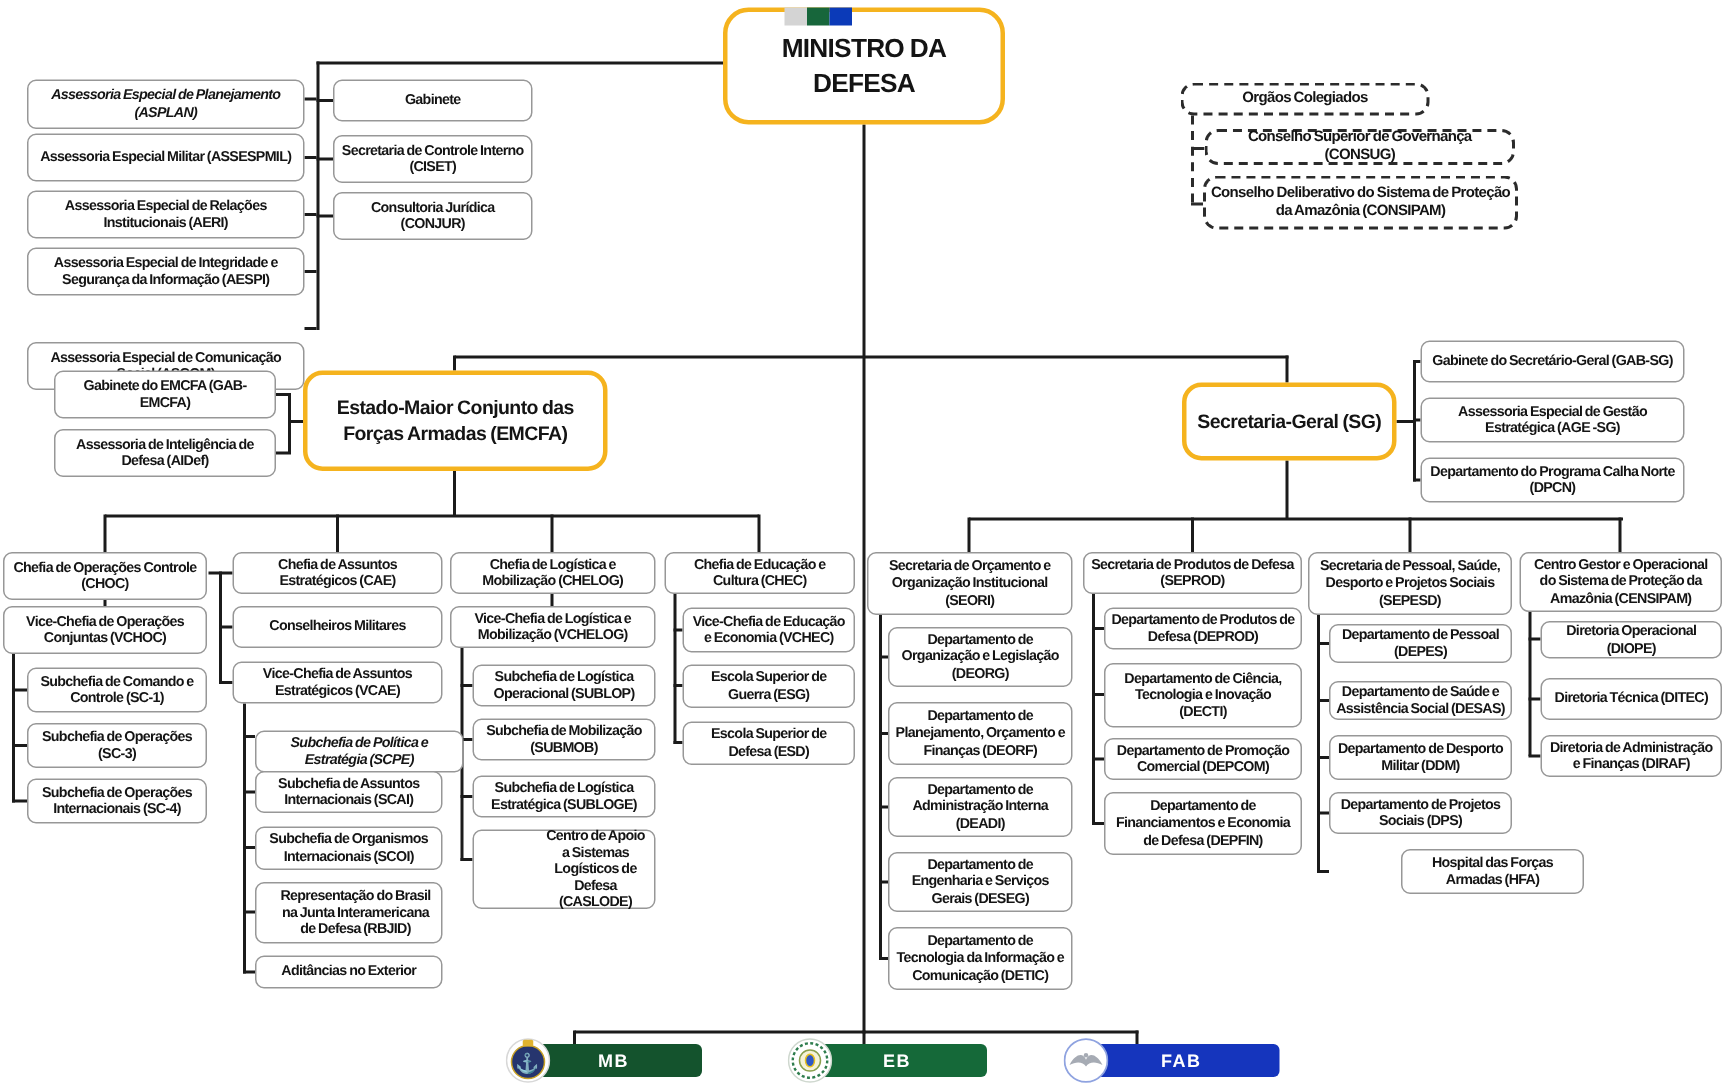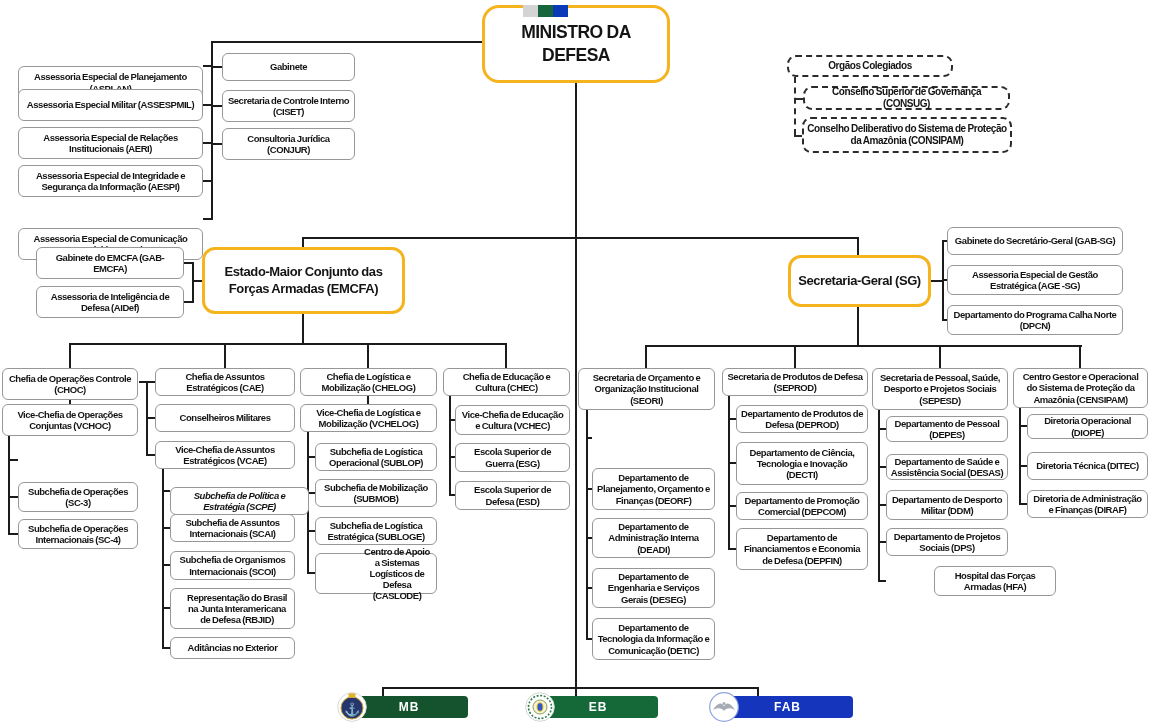--- a/index.html
+++ b/index.html
@@ -149,61 +149,63 @@
     <div class="line" style="width: 8px; height: 2px; left: 878px; top: 580px;"></div>
     <div class="line" style="width: 2px; height: 96px; left: 1019px; top: 408px;"></div>
     <div class="line" style="width: 8px; height: 2px; left: 1019px; top: 425px;"></div>
     <div class="line" style="width: 8px; height: 2px; left: 1019px; top: 465px;"></div>
     <div class="line" style="width: 8px; height: 2px; left: 1019px; top: 503px;"></div>
     <div class="line" style="width: 376px; height: 2px; left: 383px; top: 687px;"></div>
     <div class="line" style="width: 2px; height: 10px; left: 382px; top: 687px;"></div>
     <div class="line" style="width: 2px; height: 10px; left: 575px; top: 687px;"></div>
     <div class="line" style="width: 2px; height: 10px; left: 757px; top: 687px;"></div>
     <div class="node gold gold-lg" style="left: 482px; top: 5px; width: 188px; height: 78px;">MINISTRO DA DEFESA</div>
-    <div class="node" style="left: 18px; top: 66px; width: 185px; height: 33px;">Assessoria Especial de Planejamento (ASPLAN)</div>
+    <div class="node" style="left: 18px; top: 53px; width: 185px; height: 33px; font-style: italic;">Assessoria Especial de Planejamento (ASPLAN)</div>
     <div class="node" style="left: 18px; top: 89px; width: 185px; height: 32px;">Assessoria Especial Militar (ASSESPMIL)</div>
     <div class="node" style="left: 18px; top: 127px; width: 185px; height: 32px;">Assessoria Especial de Relações Institucionais (AERI)</div>
     <div class="node" style="left: 18px; top: 165px; width: 185px; height: 32px;">Assessoria Especial de Integridade e Segurança da Informação (AESPI)</div>
     <div class="node" style="left: 18px; top: 203px; width: 185px; height: 32px; margin-top: 25px;">Assessoria Especial de Comunicação Social (ASCOM)</div>
     <div class="node" style="left: 222px; top: 53px; width: 133px; height: 28px;">Gabinete</div>
     <div class="node" style="left: 222px; top: 90px; width: 133px; height: 32px;">Secretaria de Controle Interno (CISET)</div>
     <div class="node" style="left: 222px; top: 128px; width: 133px; height: 32px;">Consultoria Jurídica (CONJUR)</div>
     <div class="node dashed" style="left: 787px; top: 55px; width: 166px; height: 22px;">Orgãos Colegiados</div>
     <div class="node dashed" style="left: 803px; top: 86px; width: 207px; height: 24px;">Conselho Superior de Governança (CONSUG)</div>
     <div class="node dashed" style="left: 802px; top: 117px; width: 210px; height: 36px;">Conselho Deliberativo do Sistema de Proteção da Amazônia (CONSIPAM)</div>
     <div class="node" style="left: 36px; top: 247px; width: 148px; height: 32px;">Gabinete do EMCFA (GAB-EMCFA)</div>
     <div class="node" style="left: 36px; top: 286px; width: 148px; height: 32px;">Assessoria de Inteligência de Defesa (AIDef)</div>
     <div class="node gold gold-md" style="left: 202px; top: 247px; width: 203px; height: 67px;">Estado-Maior Conjunto das Forças Armadas (EMCFA)</div>
     <div class="node gold gold-md" style="left: 788px; top: 255px; width: 143px; height: 52px;">Secretaria-Geral (SG)</div>
     <div class="node" style="left: 947px; top: 227px; width: 176px; height: 28px;">Gabinete do Secretário-Geral (GAB-SG)</div>
     <div class="node" style="left: 947px; top: 265px; width: 176px; height: 30px;">Assessoria Especial de Gestão Estratégica (AGE -SG)</div>
     <div class="node" style="left: 947px; top: 305px; width: 176px; height: 30px;">Departamento do Programa Calha Norte (DPCN)</div>
     <div class="node" style="left: 2px; top: 368px; width: 136px; height: 32px;">Chefia de Operações Controle (CHOC)</div>
     <div class="node" style="left: 2px; top: 404px; width: 136px; height: 32px;">Vice-Chefia de Operações Conjuntas (VCHOC)</div>
+    <div class="node" style="left: 18px; top: 445px; width: 120px; height: 30px;">Subchefia de Comando e Controle (SC-1)</div>
     <div class="node" style="left: 18px; top: 482px; width: 120px; height: 30px;">Subchefia de Operações (SC-3)</div>
     <div class="node" style="left: 18px; top: 519px; width: 120px; height: 30px;">Subchefia de Operações Internacionais (SC-4)</div>
     <div class="node" style="left: 155px; top: 368px; width: 140px; height: 28px;">Chefia de Assuntos Estratégicos (CAE)</div>
     <div class="node" style="left: 155px; top: 404px; width: 140px; height: 28px;">Conselheiros Militares</div>
     <div class="node" style="left: 155px; top: 441px; width: 140px; height: 28px;">Vice-Chefia de Assuntos Estratégicos (VCAE)</div>
     <div class="node" style="left: 170px; top: 487px; width: 139px; height: 28px; font-style: italic;">Subchefia de Política e Estratégia (SCPE)</div>
     <div class="node" style="left: 170px; top: 514px; width: 125px; height: 28px;">Subchefia de Assuntos Internacionais (SCAI)</div>
     <div class="node" style="left: 170px; top: 551px; width: 125px; height: 29px;">Subchefia de Organismos Internacionais (SCOI)</div>
     <div class="node" style="left: 170px; top: 588px; width: 125px; height: 41px; padding-left: 12px;">Representação do Brasil na Junta Interamericana de Defesa (RBJID)</div>
     <div class="node" style="left: 170px; top: 637px; width: 125px; height: 22px;">Aditâncias no Exterior</div>
     <div class="node" style="left: 300px; top: 368px; width: 137px; height: 28px;">Chefia de Logística e Mobilização (CHELOG)</div>
     <div class="node" style="left: 300px; top: 404px; width: 137px; height: 28px;">Vice-Chefia de Logística e Mobilização (VCHELOG)</div>
     <div class="node" style="left: 315px; top: 443px; width: 122px; height: 28px;">Subchefia de Logística Operacional (SUBLOP)</div>
     <div class="node" style="left: 315px; top: 479px; width: 122px; height: 28px;">Subchefia de Mobilização (SUBMOB)</div>
     <div class="node" style="left: 315px; top: 517px; width: 122px; height: 28px;">Subchefia de Logística Estratégica (SUBLOGE)</div>
-    <div class="node" style="left: 315px; top: 553px; width: 122px; height: 41px; padding-left: 45px;">Centro de Apoio a Sistemas Logísticos de Defesa (CASLODE)</div>
+    <div class="node" style="left: 315px; top: 553px; width: 122px; height: 53px; padding-left: 45px;">Centro de Apoio a Sistemas Logísticos de Defesa (CASLODE)</div>
     <div class="node" style="left: 443px; top: 368px; width: 127px; height: 28px;">Chefia de Educação e Cultura (CHEC)</div>
-    <div class="node" style="left: 455px; top: 405px; width: 115px; height: 30px;">Vice-Chefia de Educação e Cultura (VCHEC)</div>
+    <div class="node" style="left: 455px; top: 405px; width: 115px; height: 30px;">Vice-Chefia de Educação e Economia (VCHEC)</div>
     <div class="node" style="left: 455px; top: 443px; width: 115px; height: 29px;">Escola Superior de Guerra (ESG)</div>
     <div class="node" style="left: 455px; top: 481px; width: 115px; height: 29px;">Escola Superior de Defesa (ESD)</div>
     <div class="node" style="left: 578px; top: 368px; width: 137px; height: 42px;">Secretaria de Orçamento e Organização Institucional (SEORI)</div>
+    <div class="node" style="left: 592px; top: 418px; width: 123px; height: 40px;">Departamento de Organização e Legislação (DEORG)</div>
     <div class="node" style="left: 592px; top: 468px; width: 123px; height: 42px;">Departamento de Planejamento, Orçamento e Finanças (DEORF)</div>
     <div class="node" style="left: 592px; top: 518px; width: 123px; height: 40px;">Departamento de Administração Interna (DEADI)</div>
     <div class="node" style="left: 592px; top: 568px; width: 123px; height: 40px;">Departamento de Engenharia e Serviços Gerais (DESEG)</div>
     <div class="node" style="left: 592px; top: 618px; width: 123px; height: 42px;">Departamento de Tecnologia da Informação e Comunicação (DETIC)</div>
     <div class="node" style="left: 722px; top: 368px; width: 146px; height: 28px;">Secretaria de Produtos de Defesa (SEPROD)</div>
     <div class="node" style="left: 736px; top: 405px; width: 132px; height: 28px;">Departamento de Produtos de Defesa (DEPROD)</div>
     <div class="node" style="left: 736px; top: 442px; width: 132px; height: 43px;">Departamento de Ciência, Tecnologia e Inovação (DECTI)</div>
     <div class="node" style="left: 736px; top: 492px; width: 132px; height: 28px;">Departamento de Promoção Comercial (DEPCOM)</div>
     <div class="node" style="left: 736px; top: 528px; width: 132px; height: 42px;">Departamento de Financiamentos e Economia de Defesa (DEPFIN)</div>
     <div class="node" style="left: 872px; top: 368px; width: 136px; height: 42px;">Secretaria de Pessoal, Saúde, Desporto e Projetos Sociais (SEPESD)</div>

